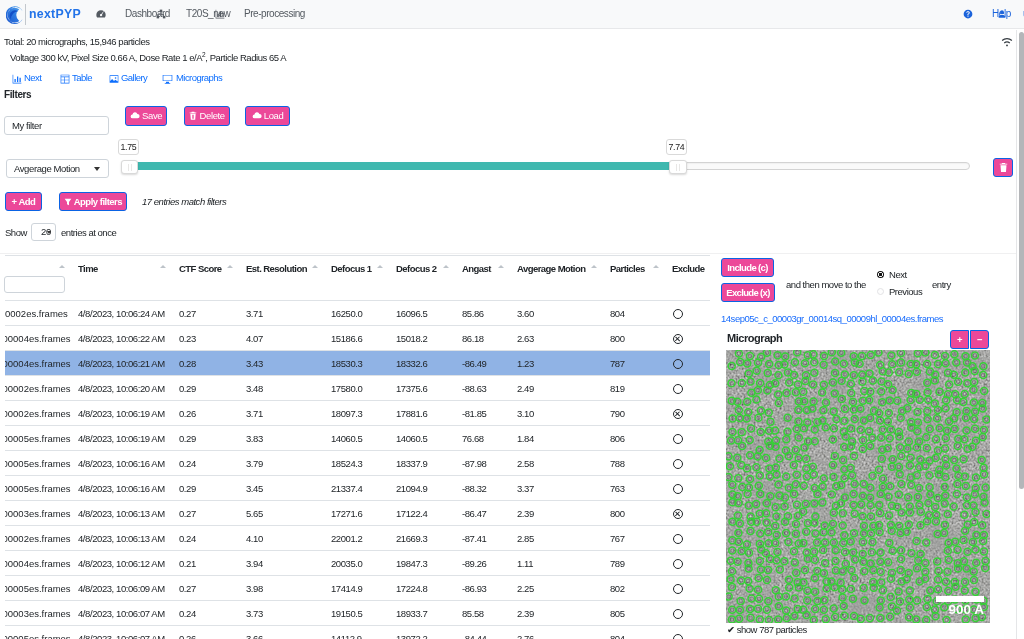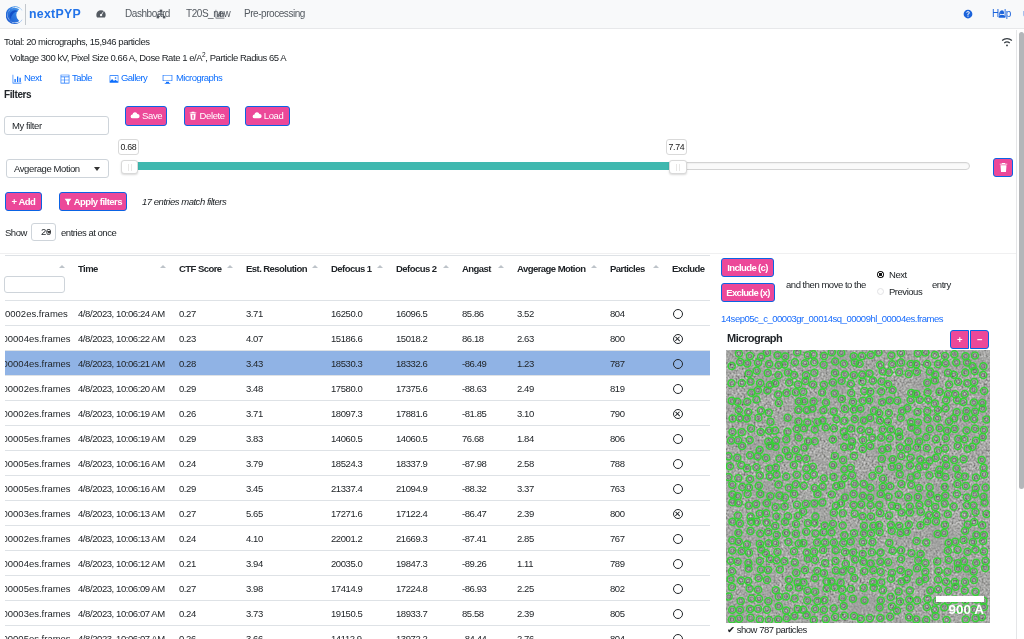--- a/index.html
+++ b/index.html
@@ -168,21 +168,21 @@
       </svg> Save</div>
 <div class="btn" style="left:184px;top:106px;width:46px;height:20px;line-height:18px">
 <svg width="8" height="9" viewBox="0 0 12 13" fill="#fff">
         <path d="M4 1h4l.5 1H11v1H1V2h2.5zM2 4h8l-.7 9H2.7zM4.5 5.5v6h1v-6zm2 0v6h1v-6z"></path>
       </svg> Delete</div>
 <div class="btn" style="left:245px;top:106px;width:45px;height:20px;line-height:18px">
 <svg width="10" height="9" viewBox="0 0 16 13" fill="#fff">
         <path d="M4 5a4 4 0 0 1 7.8-1A3.5 3.5 0 0 1 12 11H4a3 3 0 0 1 0-6zm4 6L5.5 8h1.7V5h1.6v3h1.7z"></path>
       </svg> Load</div>
 
-<div class="tooltip" style="left:118px">0.68</div>
+<div class="tooltip" style="left:118px">1.75</div>
 <div class="tooltip" style="left:666px">7.74</div>
 <div class="inputbox" style="left:6px;top:159px;width:103px;height:19px;line-height:17px;padding-left:7px">Avgerage Motion
   <span style="position:absolute;right:8px;top:7px;width:0;height:0;border-left:3px solid transparent;border-right:3px solid transparent;border-top:4px solid #333"></span></div>
 <div id="track"></div>
 <div id="connect"></div>
 <div class="handle" style="left:121px"></div>
 <div class="handle" style="left:669px;width:18px"></div>
 <div class="btn" style="left:993px;top:158px;width:20px;height:19px;line-height:17px">
 <svg width="9" height="10" viewBox="0 0 12 13" fill="#fff">
         <path d="M4 1h4l.5 1H11v1H1V2h2.5zM2 4h8l-.7 9H2.7z"></path>
@@ -234,21 +234,21 @@
       </thead>
 <tbody id="tbody">
 <tr>
           <td><span class="fname" style="left:0px">0002es.frames</span></td>
           <td>4/8/2023, 10:06:24 AM</td>
           <td>0.27</td>
           <td>3.71</td>
           <td>16250.0</td>
           <td>16096.5</td>
           <td>85.86</td>
-          <td>3.52</td>
+          <td>3.60</td>
           <td>804</td>
           <td><span class="circ"></span></td>
         </tr>
 <tr>
           <td><span class="fname" style="left:-2.5px">00004es.frames</span></td>
           <td>4/8/2023, 10:06:22 AM</td>
           <td>0.23</td>
           <td>4.07</td>
           <td>15186.6</td>
           <td>15018.2</td>

